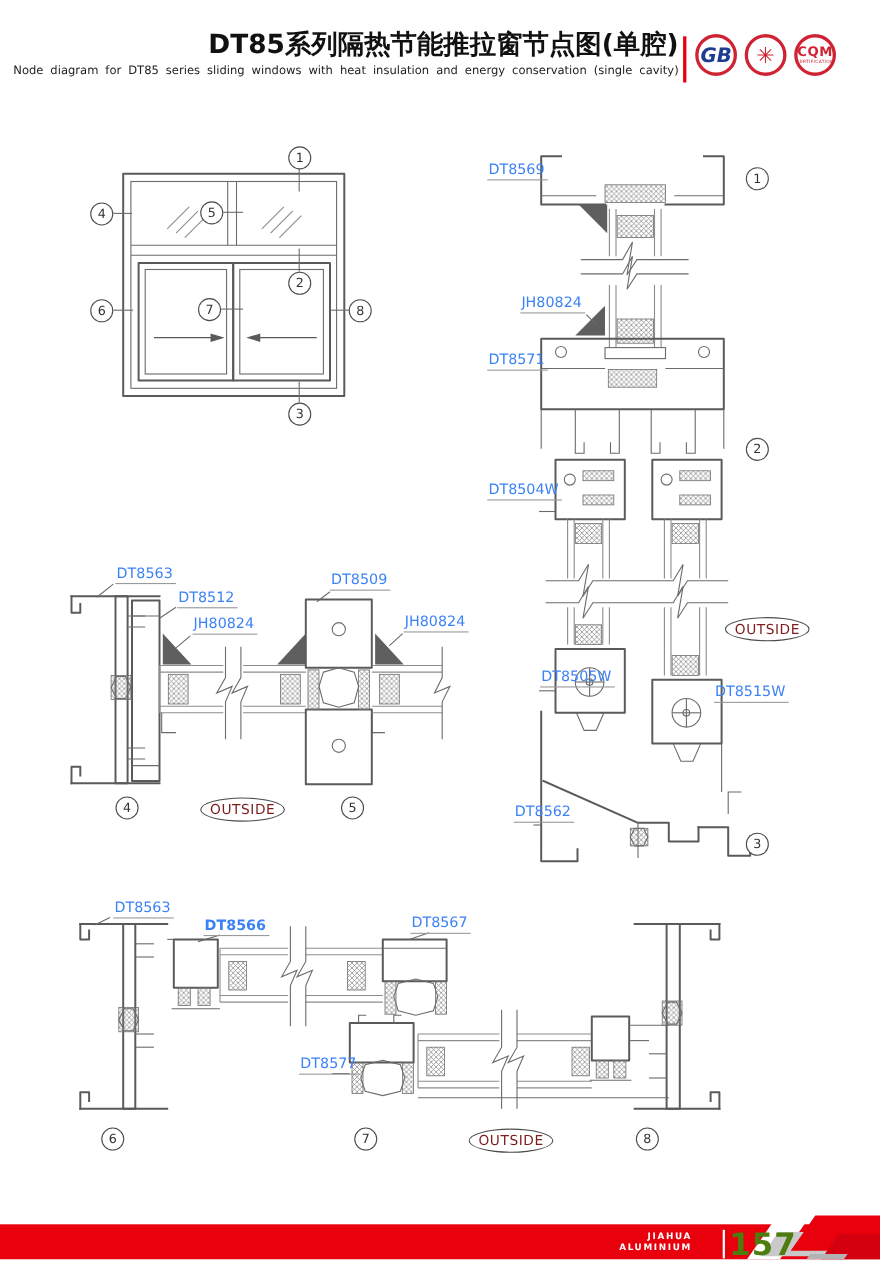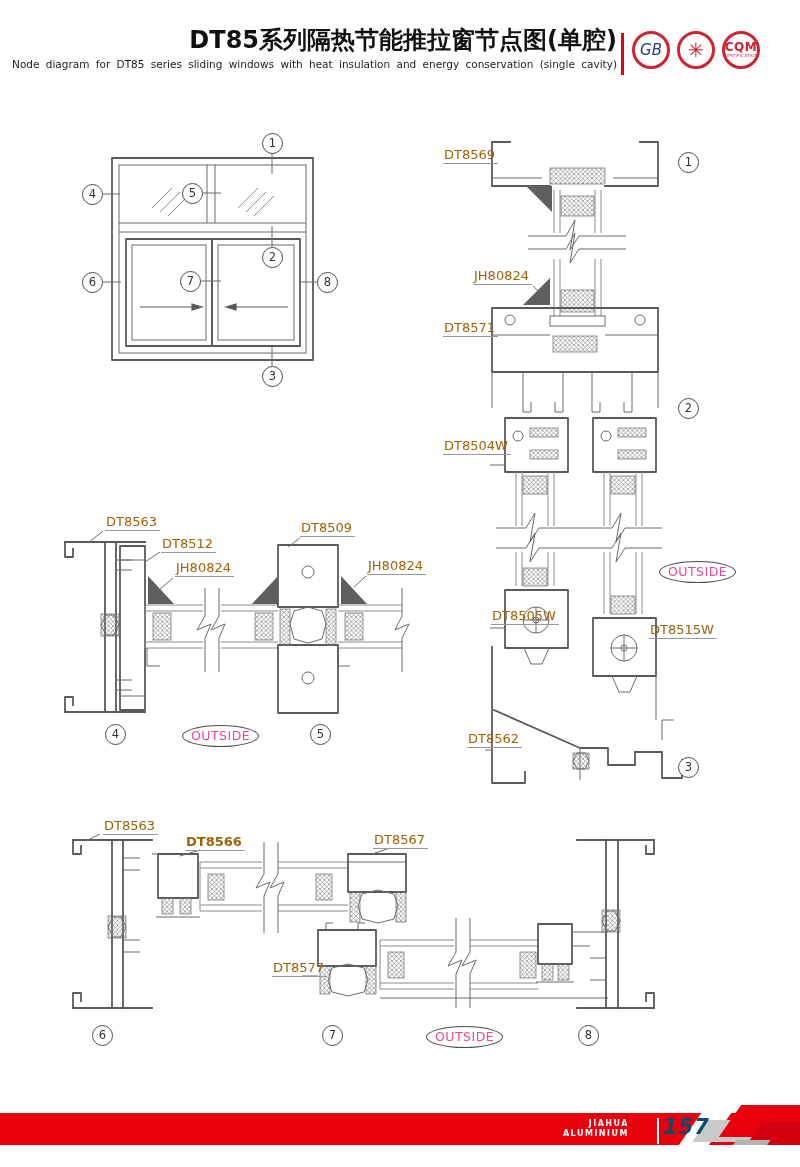--- a/index.html
+++ b/index.html
@@ -6,48 +6,48 @@
   #page{position:relative;width:800px;height:1145px;background:#ffffff;overflow:hidden;
         font-family:"DejaVu Sans","Liberation Sans",sans-serif;color:#222;}
   
   .hdr-titles{position:absolute;left:0;top:27px;width:617px;text-align:right;}
   .title-cn{font-size:24px;font-weight:bold;color:#111;letter-spacing:0px;line-height:1.15;}
   .title-en{font-size:10.5px;color:#1c1c1c;margin-top:3px;word-spacing:3px;}
   .hdr-rule{position:absolute;left:621px;top:33px;width:2.5px;height:42px;background:#e60012;}
   .logo{position:absolute;top:31px;width:38px;height:38px;border-radius:50%;box-sizing:border-box;
         display:flex;align-items:center;justify-content:center;}
   .logo-ring{border:3px solid #cf2333;background:#fff;}
-  .logo-gb{left:632px;color:#1f3d8f;font-size:15px;font-weight:normal;font-style:italic;align-items:center;}
+  .logo-gb{left:632px;color:#1f3d8f;font-size:18px;font-weight:bold;font-style:italic;align-items:center;}
   .logo-seal{left:677px;color:#cf2333;font-size:20px;}
   .logo-cqm{left:722px;flex-direction:column;}
   .logo-cqm .cqm-txt{color:#cf2333;font-weight:bold;font-size:12px;letter-spacing:.5px;line-height:1;}
   .logo-cqm .cqm-sub{color:#cf2333;font-size:4px;line-height:1.4;letter-spacing:.3px;}
   
   .region{position:absolute;}
   .region svg{position:absolute;left:0;top:0;}
   svg .p{stroke:#5a5a5a;stroke-width:1.8;fill:none;stroke-linejoin:round;stroke-linecap:square;}
   svg .t{stroke:#6b6b6b;stroke-width:1;fill:none;}
   svg .g{stroke:#8c8c8c;stroke-width:1;fill:none;}
   svg .f{fill:#5f5f5f;stroke:none;}
   svg .h{stroke:#6b6b6b;stroke-width:.7;}
   
   .callout{position:absolute;width:21px;height:21px;border:1.3px solid #4c4c4c;border-radius:50%;
            box-sizing:border-box;text-align:center;line-height:18px;font-size:11.5px;color:#333;background:#fff;}
   
-  .plabel{position:absolute;font-size:13px;color:#a16207;border-bottom:1px solid #9a9a9a;
+  .plabel{position:absolute;font-size:13px;color:#3b82f6;border-bottom:1px solid #9a9a9a;
           padding:0 3px 1px 1px;white-space:nowrap;background:transparent;}
   
-  .outside{position:absolute;border:1.3px solid #4c4c4c;border-radius:50%;font-size:12.5px;color:#ec4899;
+  .outside{position:absolute;border:1.3px solid #4c4c4c;border-radius:50%;font-size:12.5px;color:#7f1d1d;
            padding:2px 8px 3px 8px;letter-spacing:.5px;background:#fff;}
   
   .foot-band{position:absolute;left:0;top:1113px;width:800px;height:37px;background:#e8000d;}
   .foot-brand{position:absolute;left:517px;top:1119px;width:112px;text-align:right;color:#fff;
               font-size:8px;font-weight:bold;letter-spacing:1.5px;line-height:1.3;}
   .foot-div{position:absolute;left:657px;top:1118px;width:1.5px;height:26px;background:#fff;}
-  .foot-num{position:absolute;left:663px;top:1115px;color:#0c4a6e;font-size:21px;font-weight:bold;letter-spacing:1px;font-style:italic;}
+  .foot-num{position:absolute;left:663px;top:1115px;color:#4d7c0f;font-size:28px;font-weight:bold;letter-spacing:1px;}
   .sk{position:absolute;transform:skewX(-35deg);}
 </style>
 </head>
 <body>
 
 <div id="page">
 
   <div class="hdr-titles">
     <div class="title-cn">DT85系列隔热节能推拉窗节点图(单腔)</div>
     <div class="title-en">Node diagram for DT85 series sliding windows with heat insulation and energy conservation (single cavity)</div>

